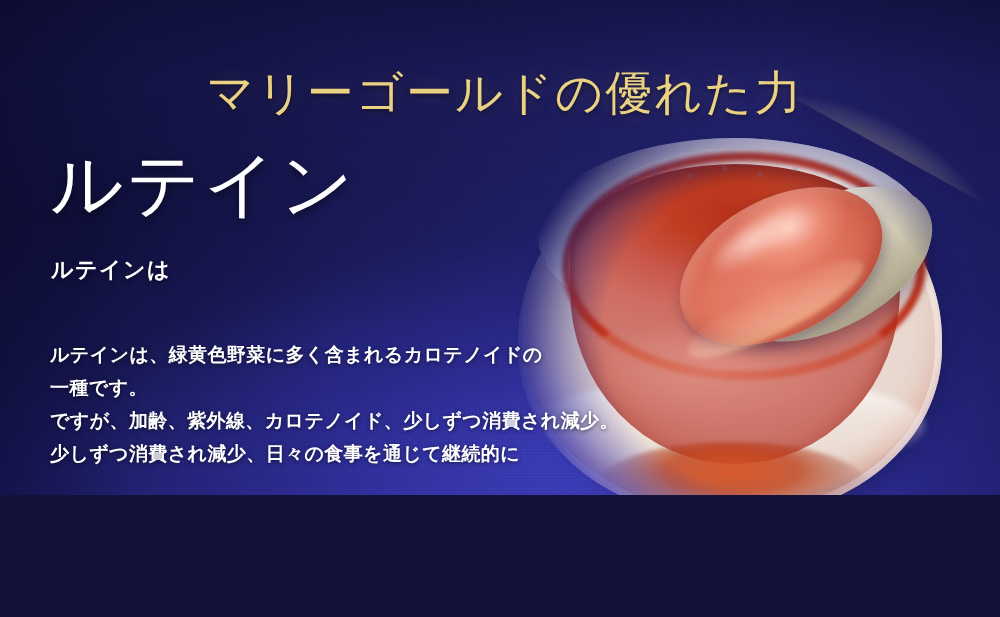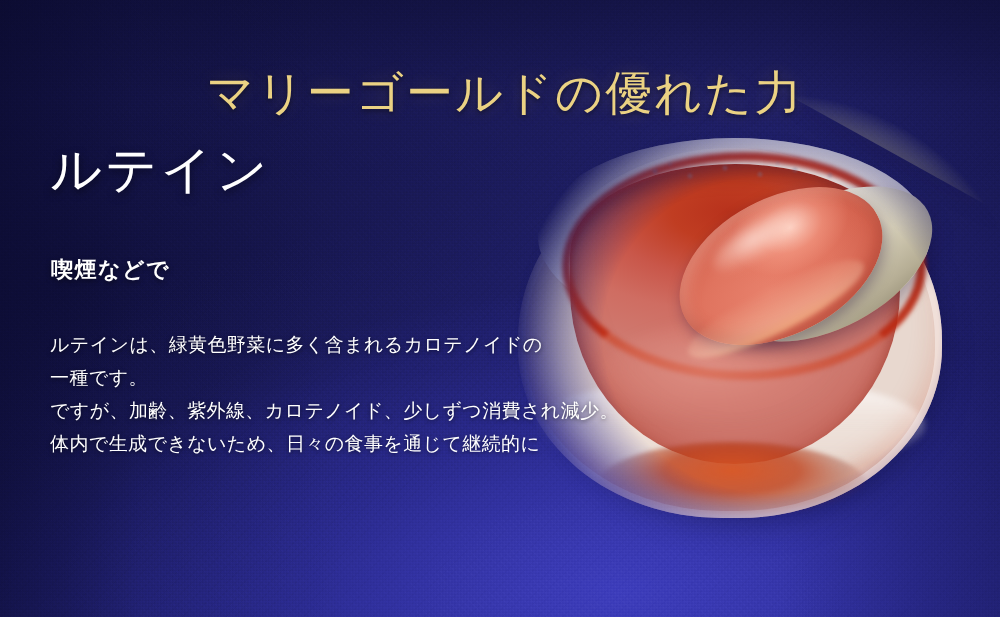--- a/index.html
+++ b/index.html
@@ -7,21 +7,21 @@
     padding: 0;
     background: #11113a;
   }
   body {
     font-family: "Liberation Serif", "DejaVu Serif", serif;
   }
 
   .stage {
     position: relative;
     width: 1000px;
-    height: 617px;
+    height: 495px;
     overflow: hidden;
     background: #c2410c;
   }
 
   
   .bg-base {
     position: absolute;
     inset: 0;
     background:
       radial-gradient(ellipse 90% 80% at 62% 96%, rgba(62,62,190,0.95) 0%, rgba(48,48,158,0.55) 34%, rgba(33,33,108,0.12) 62%, rgba(20,20,70,0) 80%),
@@ -302,22 +302,22 @@
     letter-spacing: 2px;
     color: #ebd283;
     text-shadow: 0 2px 5px rgba(0,0,0,0.45), 0 0 18px rgba(200,160,60,0.20);
     white-space: nowrap;
   }
 
   .title {
     position: absolute;
     left: 50px;
     top: 148px;
-    font-family: Liberation Mono, monospace;
-    font-size: 51px;
+    font-family: Liberation Sans, sans-serif;
+    font-size: 72px;
     line-height: 1;
     letter-spacing: 3px;
     color: #ffffff;
     text-shadow: 0 3px 8px rgba(0,0,0,0.55);
     white-space: nowrap;
   }
 
   .subtitle {
     position: absolute;
     left: 51px;
@@ -327,22 +327,23 @@
     font-size: 22px;
     letter-spacing: 1.5px;
     color: #ffffff;
     text-shadow: 0 2px 5px rgba(0,0,0,0.5);
     white-space: nowrap;
   }
 
   .body-copy {
     position: absolute;
     left: 50px;
-    top: 328px;
+    top: 338px;
     width: 520px;
+    font-weight: bold;
   }
   .body-line {
     font-family: "Liberation Serif", "DejaVu Serif", serif;
     font-size: 19px;
     line-height: 33px;
     letter-spacing: 0.4px;
     color: #ffffff;
     text-shadow: 0 1px 4px rgba(0,0,0,0.6);
     white-space: nowrap;
   }
@@ -371,22 +372,22 @@
       <div class="spoon-handle"></div>
       <div class="spoon-bowl"></div>
       <div class="capsule"></div>
       <div class="capsule-gloss"></div>
       <div class="capsule-rimlight"></div>
     </div>
   </div>
 
   <div class="headline">マリーゴールドの優れた力</div>
   <div class="title">ルテイン</div>
-  <div class="subtitle">喫煙などで</div>
+  <div class="subtitle">ルテインは</div>
 
   <div class="body-copy">
     <div class="body-line">ルテインは、緑黄色野菜に多く含まれるカロテノイドの</div>
     <div class="body-line">一種です。</div>
     <div class="body-line">ですが、加齢、紫外線、カロテノイド、少しずつ消費され減少。</div>
-    <div class="body-line">体内で生成できないため、日々の食事を通じて継続的に</div>
+    <div class="body-line">少しずつ消費され減少、日々の食事を通じて継続的に</div>
   </div>
 
 </div>
 
 </body></html>

